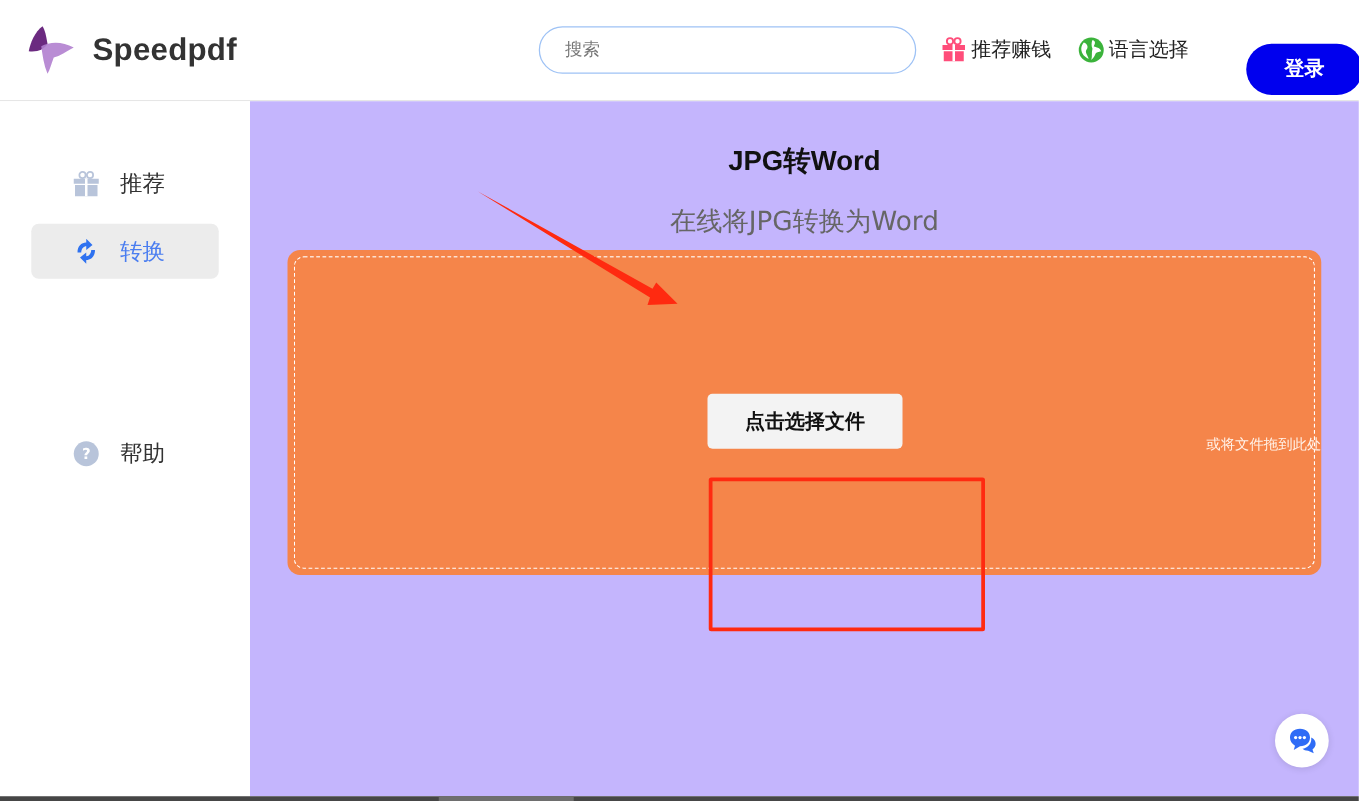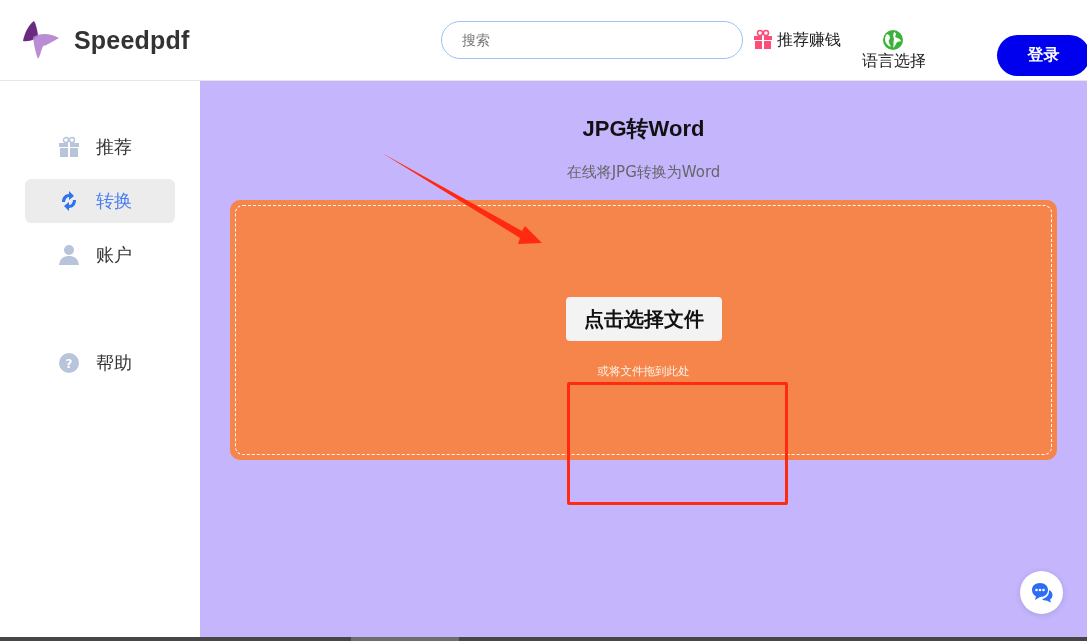--- a/index.html
+++ b/index.html
@@ -1,41 +1,41 @@
 <!DOCTYPE html>
 <html><head>
 <meta charset="utf-8">
 <style>
   * { box-sizing: border-box; margin: 0; padding: 0; }
   html, body { width: 1087px; height: 641px; overflow: hidden; background: #ffffff; font-family: "DejaVu Sans", "Liberation Sans", sans-serif; }
   .header { position: absolute; left: 0; top: 0; width: 1087px; height: 81px; background: #fff; border-bottom: 1px solid #e6e6e6; }
   .logo { position: absolute; left: 20px; top: 19px; display: flex; align-items: center; }
   .logo svg { width: 42px; height: 42px; }
   .logo-text { margin-left: 12px; font-family: "Liberation Sans", sans-serif; font-weight: bold; font-size: 25px; color: #333; letter-spacing: 0.2px; }
-  .search { position: absolute; left: 441px; top: 21px; width: 302px; height: 38px; border: 1px solid #9ec2f5; border-radius: 19px; background: #fff; }
+  .search { position: absolute; left: 431px; top: 21px; width: 302px; height: 38px; border: 1px solid #9ec2f5; border-radius: 19px; background: #fff; }
   .search input { border: none; outline: none; background: transparent; width: 100%; height: 100%; padding-left: 20px; font-size: 14px; color: #333; font-family: "DejaVu Sans", sans-serif; }
   .search input::placeholder { color: #777; }
   .nav-link { position: absolute; top: 29px; display: flex; align-items: center; font-size: 16px; color: #222; cursor: pointer; }
   .nav-link svg { width: 22px; height: 22px; margin-right: 3px; }
   .login-btn { position: absolute; left: 997px; top: 20px; width: 93px; height: 41px; background: #0000ee; border-radius: 21px; color: #fff; font-size: 16px; font-weight: bold; border: none; display: flex; align-items: center; justify-content: center; cursor: pointer; font-family: "DejaVu Sans", sans-serif; margin-top: 15px; }
 
   .sidebar { position: absolute; left: 0; top: 81px; width: 200px; height: 560px; background: #fff; }
   .side-item { position: absolute; left: 25px; width: 150px; height: 44px; border-radius: 6px; display: flex; align-items: center; cursor: pointer; }
   .side-item.active { background: #ececec; }
   .side-item .ico { position: absolute; left: 33px; top: 11px; width: 22px; height: 22px; }
   .side-item .lbl { position: absolute; left: 71px; top: 10px; font-size: 18px; color: #333; }
   .side-item.active .lbl { color: #4a7df0; }
 
   .main { position: absolute; left: 200px; top: 81px; width: 887px; height: 556px; background: #c4b5fd; }
   .title { position: absolute; left: 0; width: 887px; top: 33px; text-align: center; font-family: "Liberation Sans", sans-serif; font-weight: bold; font-size: 22px; color: #111; }
-  .subtitle { position: absolute; left: 0; width: 887px; top: 82px; text-align: center; font-size: 15px; color: #666; }
+  .subtitle { position: absolute; left: 0; width: 887px; top: 82px; text-align: center; font-size: 21px; color: #666; }
   .dropzone { position: absolute; left: 30px; top: 119px; width: 827px; height: 260px; background: #f5854a; border-radius: 10px; }
   .dropzone .dash { position: absolute; left: 5px; top: 5px; right: 5px; bottom: 5px; border: 1px dashed #fff; border-radius: 8px; }
-  .pick-btn { position: absolute; left: 336px; top: 97px; width: 156px; height: 44px; background: #f3f3f3; border-radius: 4px; border: none; font-size: 20px; font-weight: bold; color: #111; display: flex; align-items: center; justify-content: center; cursor: pointer; font-family: "DejaVu Sans", sans-serif; }
-  .drop-hint { position: absolute; left: 0; width: 827px; top: 164px; text-align: center; font-size: 11.5px; color: #fff3ea; }
+  .pick-btn { position: absolute; left: 336px; top: 115px; width: 156px; height: 44px; background: #f3f3f3; border-radius: 4px; border: none; font-size: 16px; font-weight: bold; color: #111; display: flex; align-items: center; justify-content: center; cursor: pointer; font-family: "DejaVu Sans", sans-serif; }
+  .drop-hint { position: absolute; left: 0; width: 827px; top: 148px; text-align: right; font-size: 11.5px; color: #fff3ea; }
   .highlight-box { position: absolute; left: 337px; top: 182px; width: 221px; height: 123px; border: 3px solid #ff2a10; border-radius: 2px; pointer-events: none; }
   .arrow { position: absolute; left: 0; top: 0; pointer-events: none; }
 
   .chat-btn { position: absolute; left: 1020px; top: 571px; width: 43px; height: 43px; border-radius: 50%; background: #fff; box-shadow: 0 1px 6px rgba(0,0,0,0.12); display: flex; align-items: center; justify-content: center; cursor: pointer; }
   .chat-btn svg { width: 24px; height: 24px; }
   .bottom-bar { position: absolute; left: 0; top: 637px; width: 1087px; height: 4px; background: #464646; }
   .bottom-bar .thumb { position: absolute; left: 351px; top: 0; width: 108px; height: 4px; background: #6e6e6e; }
 </style>
 </head>
 <body>
@@ -57,21 +57,21 @@
     <svg viewBox="0 0 22 22">
       <rect x="2" y="7" width="18" height="4" fill="#ff4d7a"></rect>
       <rect x="3" y="12" width="16" height="8" fill="#ff4d7a"></rect>
       <rect x="10" y="7" width="2" height="13" fill="#fff"></rect>
       <circle cx="8" cy="4" r="2.5" fill="none" stroke="#ff4d7a" stroke-width="1.5"></circle>
       <circle cx="14" cy="4" r="2.5" fill="none" stroke="#ff4d7a" stroke-width="1.5"></circle>
     </svg>
     <span>推荐赚钱</span>
   </div>
 
-  <div class="nav-link" style="left:862px;flex-direction:column;">
+  <div class="nav-link" style="left:862px;">
     <svg viewBox="0 0 22 22">
       <circle cx="11" cy="11" r="10" fill="#3bb33b"></circle>
       <path d="M5 5 C8 6 9 9 7 11 C6 13 8 15 9 18 C6 17 3 14 3 10 C3 8 4 6 5 5 Z" fill="#fff"></path>
       <path d="M12 3 C15 4 14 6 13 8 C15 9 18 9 19 12 C17 13 15 12 14 15 C13 17 12 18 11 19 C12 16 11 13 12 10 C11 8 11 5 12 3 Z" fill="#fff"></path>
     </svg>
     <span>语言选择</span>
   </div>
 
   <button class="login-btn">登录</button>
 </div>
@@ -89,27 +89,20 @@
     <svg class="ico" viewBox="0 0 22 22">
       <circle cx="8" cy="4" r="2.5" fill="none" stroke="#b8c4da" stroke-width="1.4"></circle>
       <circle cx="14" cy="4" r="2.5" fill="none" stroke="#b8c4da" stroke-width="1.4"></circle>
       <rect x="1" y="7" width="20" height="4" fill="#b8c4da"></rect>
       <rect x="2" y="12" width="18" height="9" fill="#b8c4da"></rect>
       <rect x="10" y="7" width="2" height="14" fill="#fff"></rect>
     </svg>
     <span class="lbl">推荐</span>
   </div>
 
-  <div class="side-item" style="top:152px;">
-    <svg class="ico" viewBox="0 0 22 22">
-      <circle cx="11" cy="6" r="5" fill="#b8c4da"></circle>
-      <path d="M1 21 C2 14 6 12 11 12 C16 12 20 14 21 21 Z" fill="#b8c4da"></path>
-    </svg>
-    <span class="lbl">账户</span>
-  </div>
 
 
   <div class="side-item" style="top:260px;">
     <svg class="ico" viewBox="0 0 22 22">
       <circle cx="11" cy="11" r="10" fill="#b8c4da"></circle>
       <text x="11" y="15.5" text-anchor="middle" font-size="12" font-weight="bold" fill="#fff" font-family="DejaVu Sans, sans-serif">?</text>
     </svg>
     <span class="lbl">帮助</span>
   </div>
 

